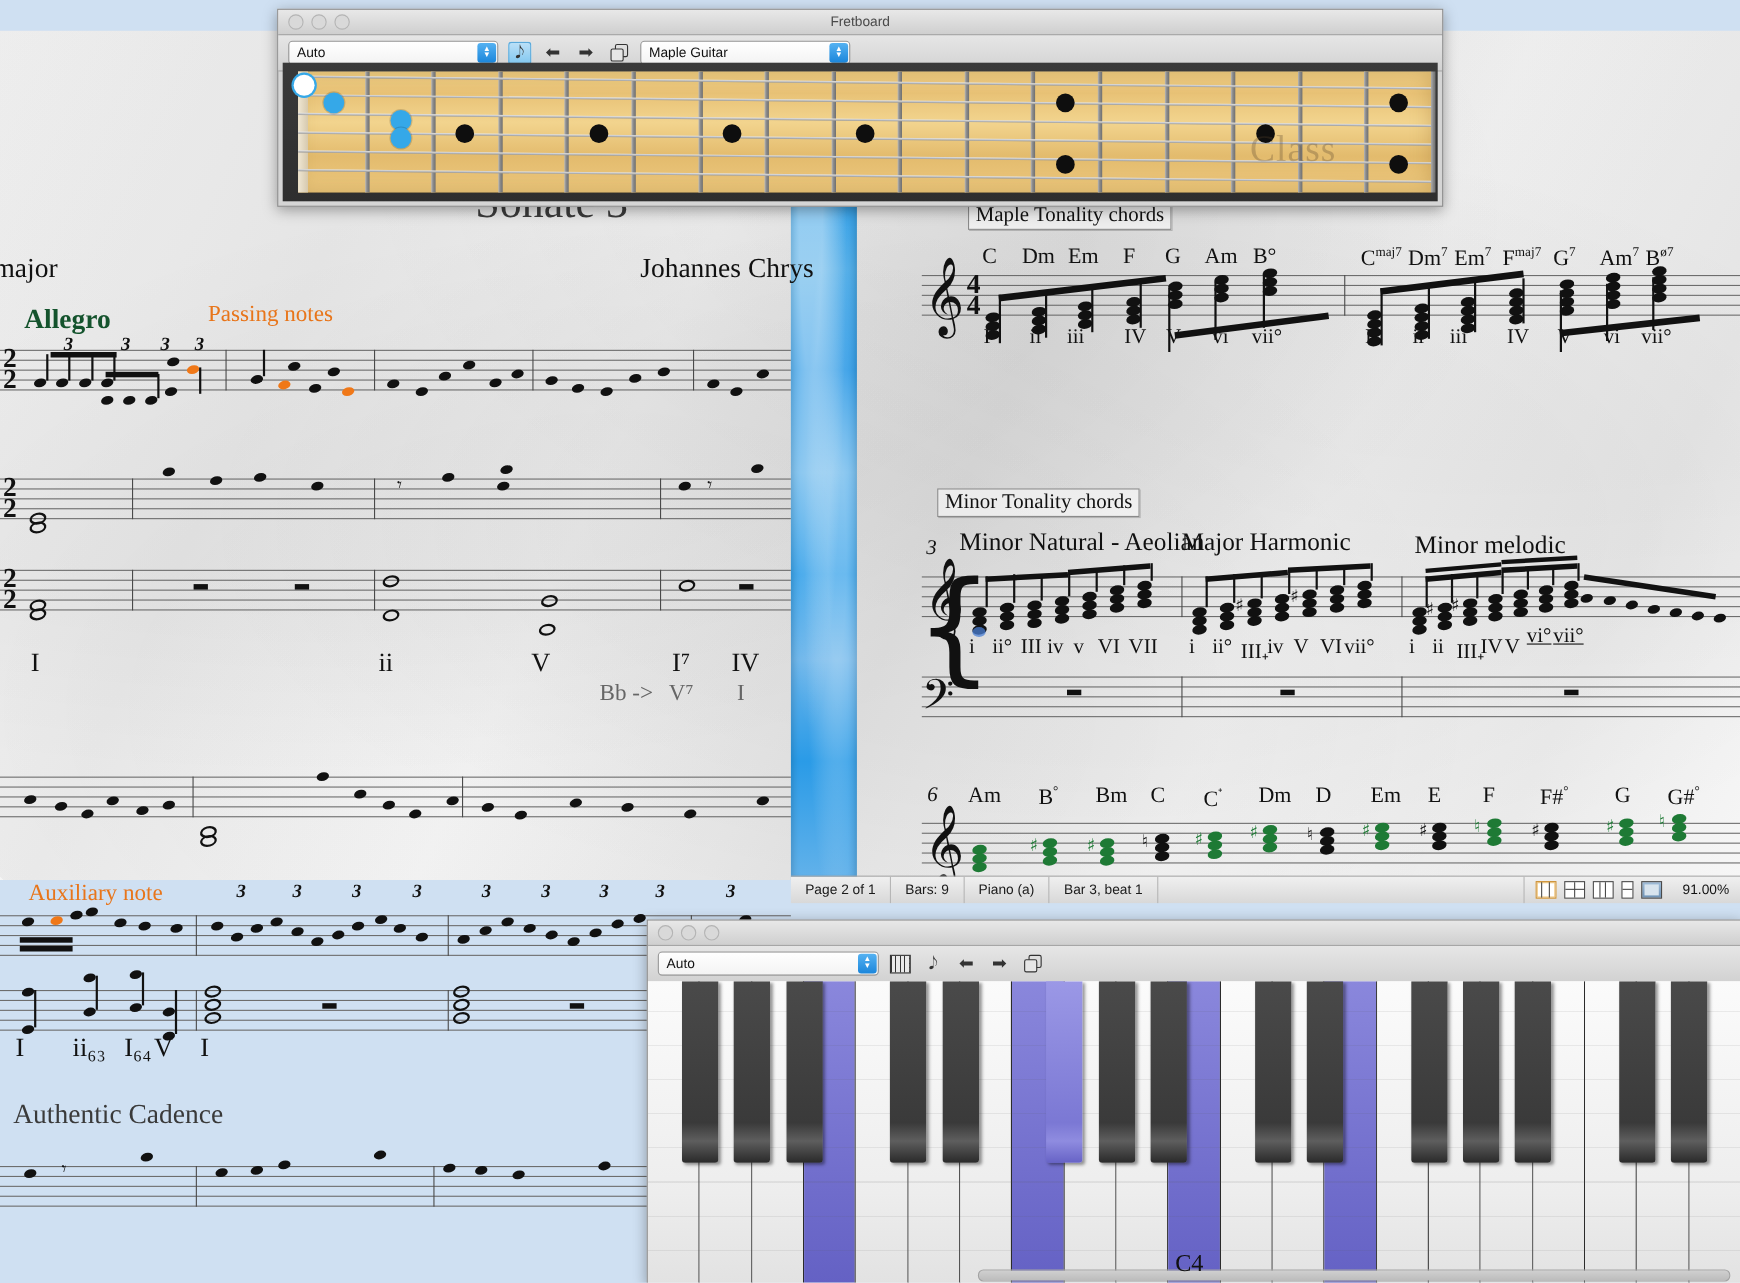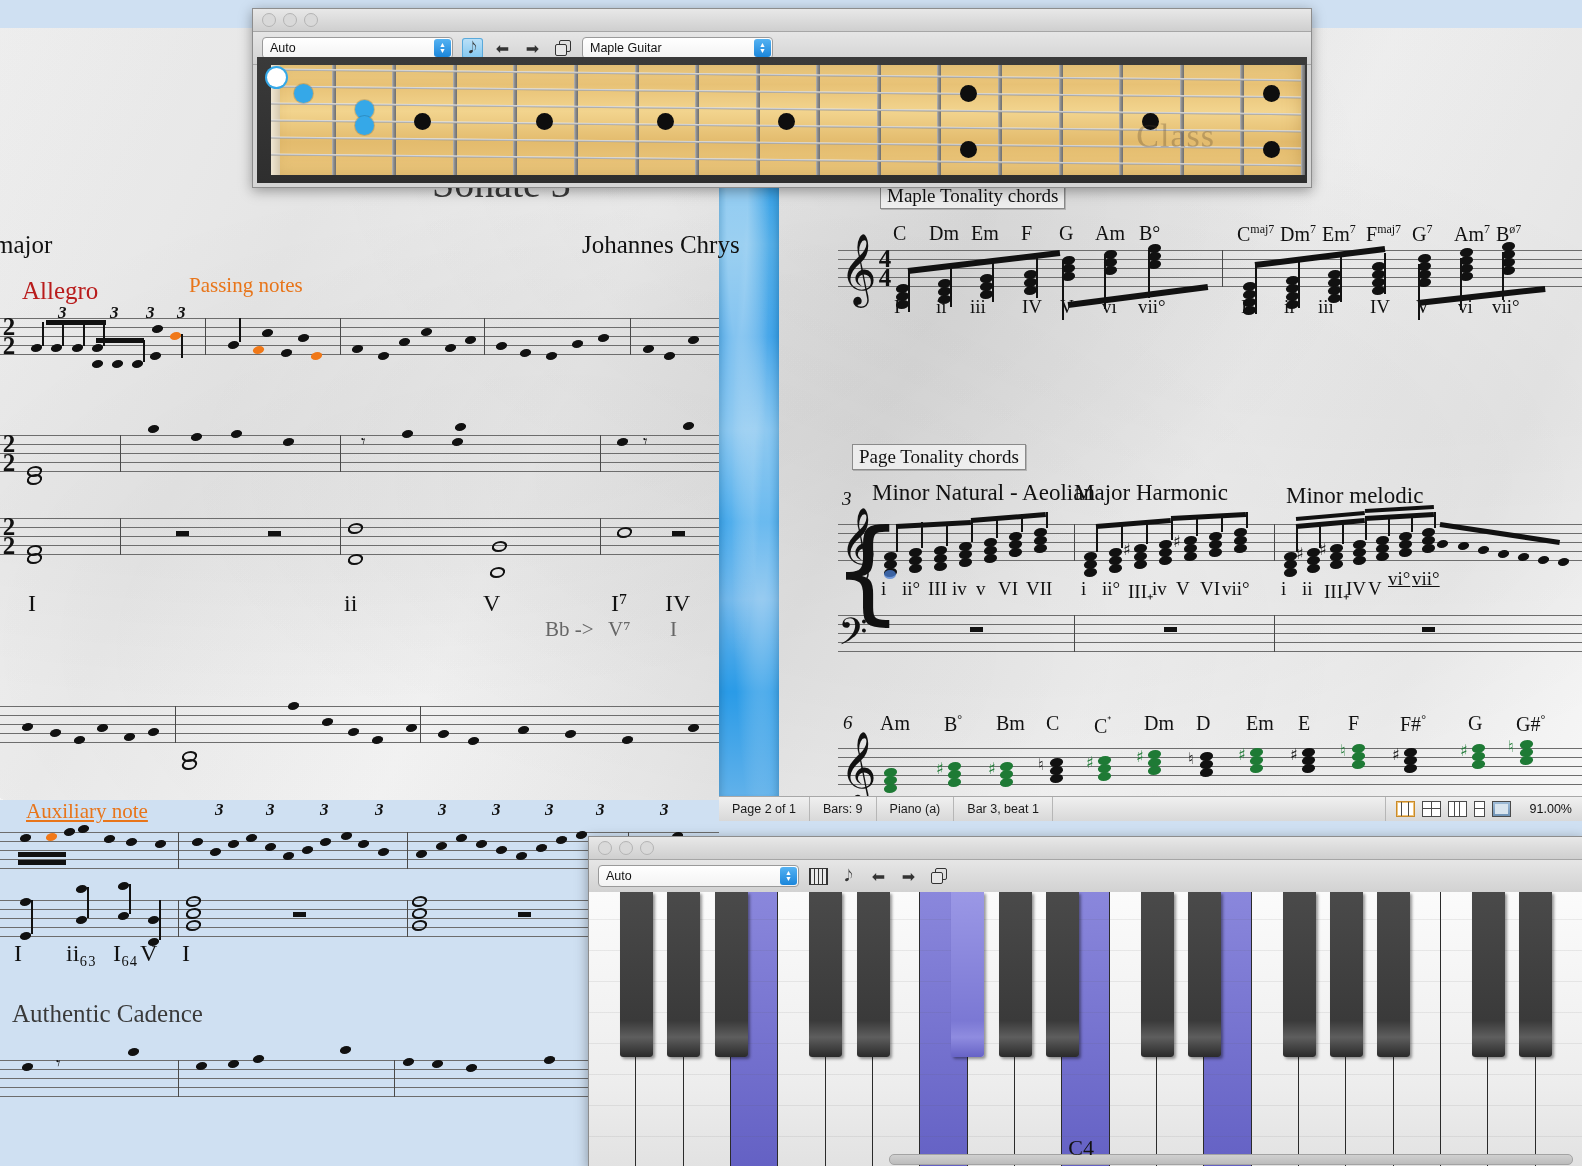--- a/index.html
+++ b/index.html
@@ -42,21 +42,21 @@
     content:"";position:absolute;inset:0;
     background:radial-gradient(ellipse at 30% 20%, rgba(255,255,255,.45) 0 18%, rgba(255,255,255,0) 55%),
                radial-gradient(ellipse at 70% 62%, rgba(255,255,255,.3) 0 14%, rgba(255,255,255,0) 50%);
   }
 
   
   .serif{font-family:"Liberation Serif", serif;}
   .t-key{font-size:25px;color:#111;}
   .t-composer{font-size:25px;color:#111;}
   .t-title{font-size:40px;color:#2b2b2b;}
-  .t-allegro{font-size:25px;font-weight:normal;color:#b91c1c;}
+  .t-allegro{font-size:25px;font-weight:bold;color:#14532d;}
   .t-orange{font-size:21px;color:#e8751a;}
   .t-rn{font-size:24px;color:#111;}
   .t-rn-grey{font-size:21px;color:#666;}
   .t-cad{font-size:25px;color:#3a3a3a;}
 
   .boxlabel{
     font-family:"Liberation Serif",serif;font-size:19px;color:#111;
     border:1px solid #8a8a8a;background:rgba(255,255,255,.55);
     padding:1px 6px;display:inline-block;
     box-shadow:1px 1px 0 rgba(0,0,0,.18);
@@ -198,21 +198,21 @@
 
 <div id="score-bg" class="abs"></div>
 <div id="crumple" class="abs"></div>
 <div id="page-gap" class="abs"></div>
 
 <div class="abs serif t-key" style="left:-6px;top:231px;">major</div>
 <div class="abs serif t-composer" style="left:582px;top:231px;">Johannes Chrys</div>
 <div class="abs serif t-title" style="left:432px;top:160px;color:#3b3b3b;">Sonate 3</div>
 <div class="abs serif t-allegro" style="left:22px;top:277px;">Allegro</div>
 <div class="abs serif t-orange" style="left:189px;top:273px;">Passing notes</div>
-<div class="abs serif t-orange" style="left:26px;top:799px;text-decoration:underline;">Auxiliary note</div>
+<div class="abs serif t-orange" style="left:26px;top:799px;">Auxiliary note</div>
 <div class="abs serif t-cad" style="left:12px;top:1000px;">Authentic Cadence</div>
 
 <div class="staff" style="left:0;top:318px;width:719px;">
   <i></i>
     <i></i>
     <i></i>
     <i></i>
     <i></i>
 </div>
 <div class="timesig" style="left:-2px;top:317px;width:22px;">
@@ -610,21 +610,21 @@
       <b style="top: 16px;"></b>
       <b style="top: 24px;"></b>
     </div>
     <div class="stem" style="left: 1502px; top: 252px; height: 48px;"></div>
     <div class="abs rnum" style="left: 1492px; top: 296px;">vii°</div>
     <div class="beam" style="left: 1255px; top: 262px; width: 130.981px; height: 6px; transform: rotate(-7.0165deg);"></div>
     <div class="beam" style="left: 1418px; top: 300px; width: 127.769px; height: 6px; transform: rotate(-6.29067deg);"></div>
   </div>
 
 <div class="abs" style="left:852px;top:444px;">
-  <span class="boxlabel">Page Tonality chords</span>
+  <span class="boxlabel">Minor Tonality chords</span>
 </div>
 <div class="abs measnum" style="left:842px;top:488px;">3</div>
 
 <div class="abs sect-title" style="left:872px;top:480px;">Minor Natural - Aeolian</div>
 <div class="abs sect-title" style="left:1074px;top:480px;">Major Harmonic</div>
 <div class="abs sect-title" style="left:1286px;top:483px;">Minor melodic</div>
 
 <div class="staff" style="left:838px;top:524px;width:744px;">
   <i></i>
     <i></i>
@@ -941,20 +941,21 @@
   </div>
 </div>
 
 <div id="fretwin" class="macwin">
   <div class="titlebar">
     <div class="tl">
       <span></span>
       <span></span>
       <span></span>
     </div>
+    <div class="title">Fretboard</div>
   </div>
   <div class="toolbar">
     <div class="combo" style="width:182px;">
       <span>Auto</span>
       <span class="arrowbox">▲<br>▼</span>
     </div>
     <div class="tbtn active">𝅘𝅥𝅮</div>
     <div class="tbtn">⬅</div>
     <div class="tbtn">➡</div>
     <div class="tbtn">

